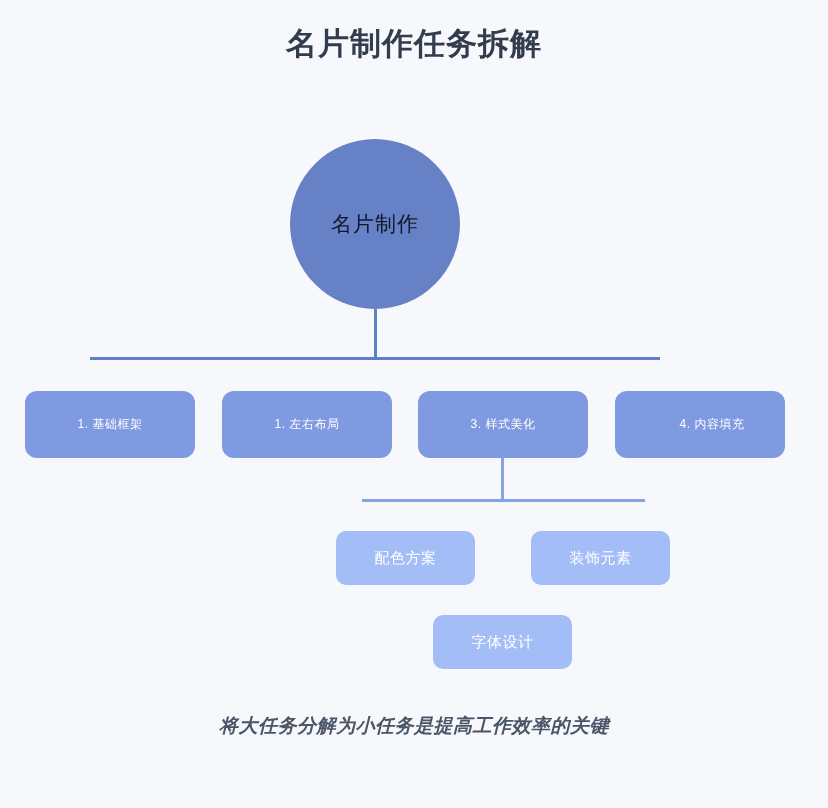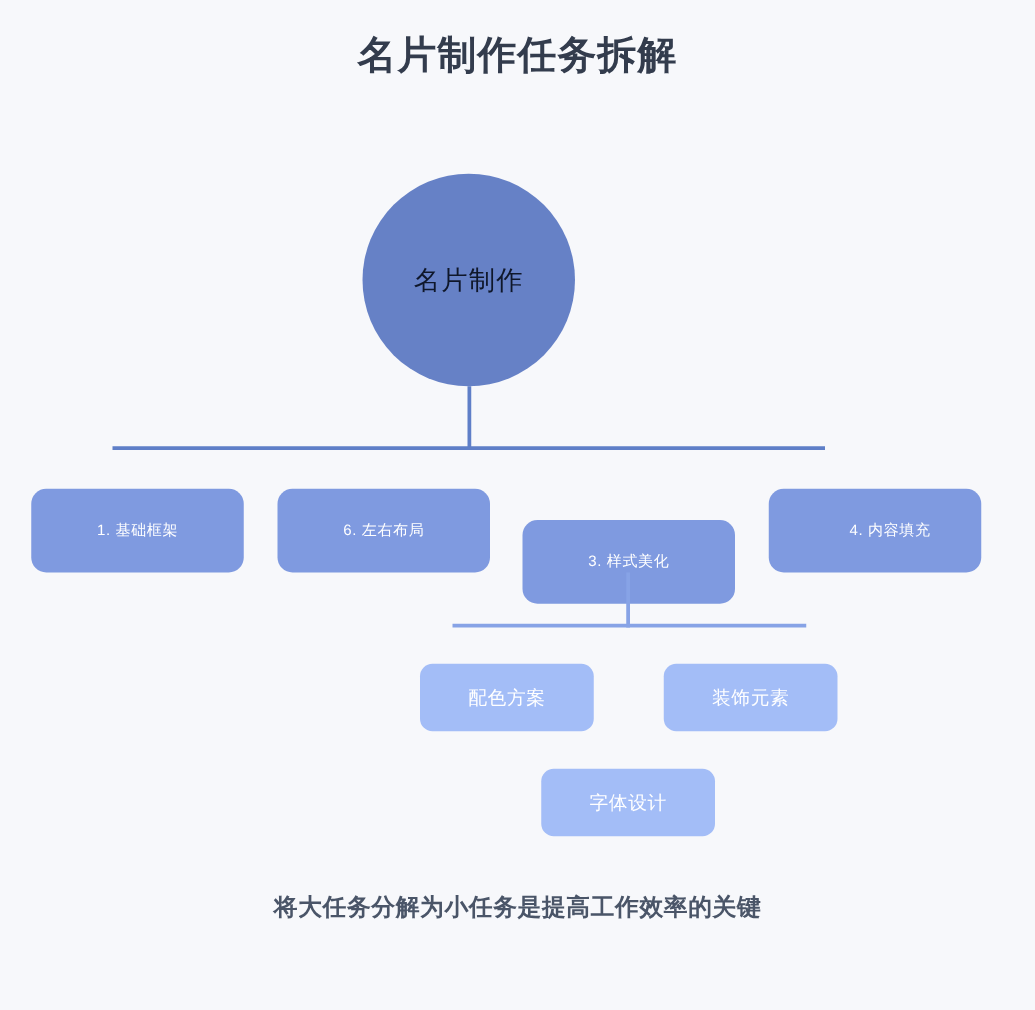--- a/index.html
+++ b/index.html
@@ -102,21 +102,21 @@
     width: 170px;
     height: 67px;
     top: 391px;
     border-radius: 12px;
     background: #7f9ae0;
     font-size: 12px;
     letter-spacing: 0.5px;
   }
   #level1-box-0 { left: 25px; }
   #level1-box-1 { left: 222px; }
-  #level1-box-2 { left: 418px; margin-top: 25px; }
+  #level1-box-2 { left: 418px; }
   #level1-box-3 { left: 615px; padding-left: 24px; }
 
   
   .leaf-box {
     width: 139px;
     height: 54px;
     border-radius: 10px;
     background: #a3bdf7;
     font-size: 15px;
     letter-spacing: 0.5px;
@@ -127,20 +127,21 @@
 
   
   #footer-caption {
     position: absolute;
     left: 0;
     top: 713px;
     width: 828px;
     text-align: center;
     font-size: 19px;
     font-weight: bold;
+    font-style: italic;
     color: #4a5568;
     letter-spacing: 0.5px;
   }
 </style>
 </head>
 <body>
 
 <div id="diagram-root">
 
   <div id="page-title">名片制作任务拆解</div>
@@ -149,21 +150,21 @@
     <span>名片制作</span>
   </div>
 
   <div id="trunk-drop" class="connector-v"></div>
   <div id="level1-bus" class="connector-h"></div>
 
   <div id="level1-box-0" class="node-box level1-box">
     <span>1. 基础框架</span>
   </div>
   <div id="level1-box-1" class="node-box level1-box">
-    <span>6. 左右布局</span>
+    <span>1. 左右布局</span>
   </div>
   <div id="level1-box-2" class="node-box level1-box">
     <span>3. 样式美化</span>
   </div>
   <div id="level1-box-3" class="node-box level1-box">
     <span>4. 内容填充</span>
   </div>
 
   <div id="branch3-drop" class="connector-v light"></div>
   <div id="level2-bus" class="connector-h light"></div>

